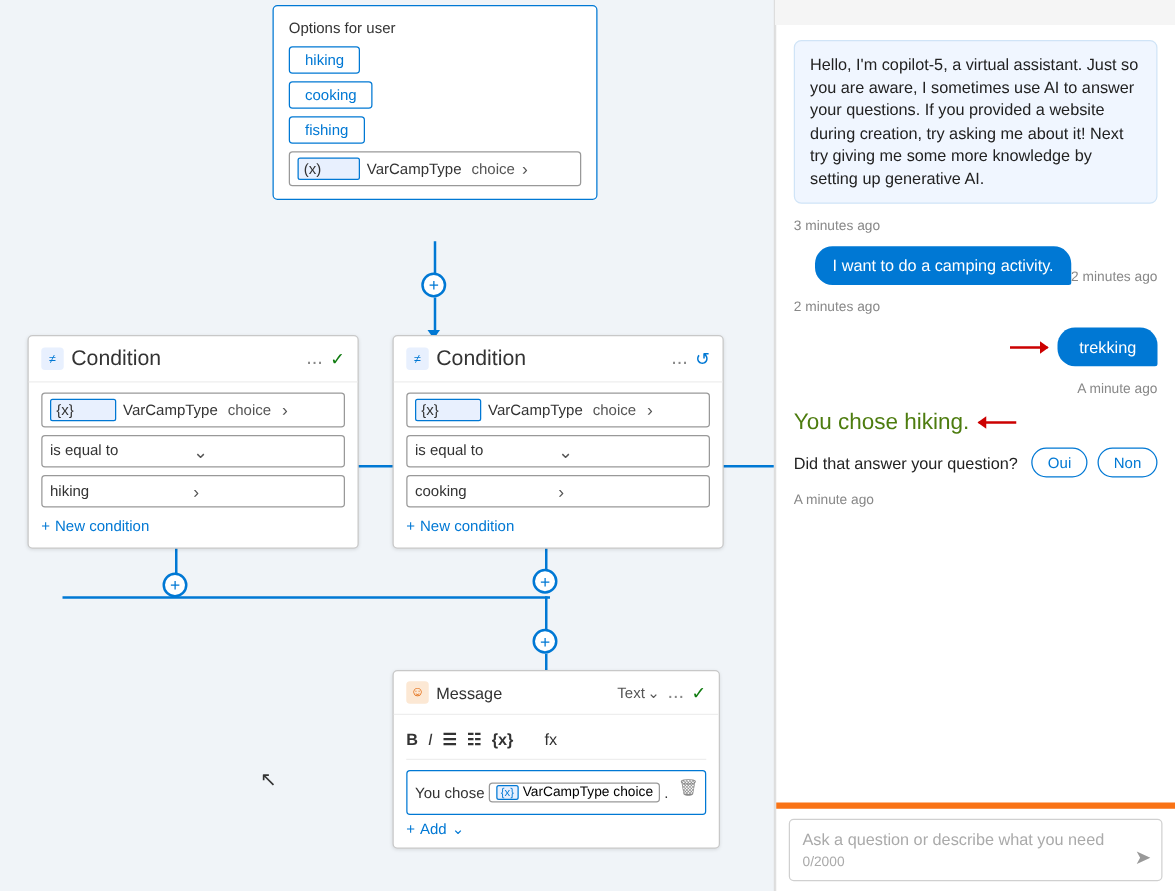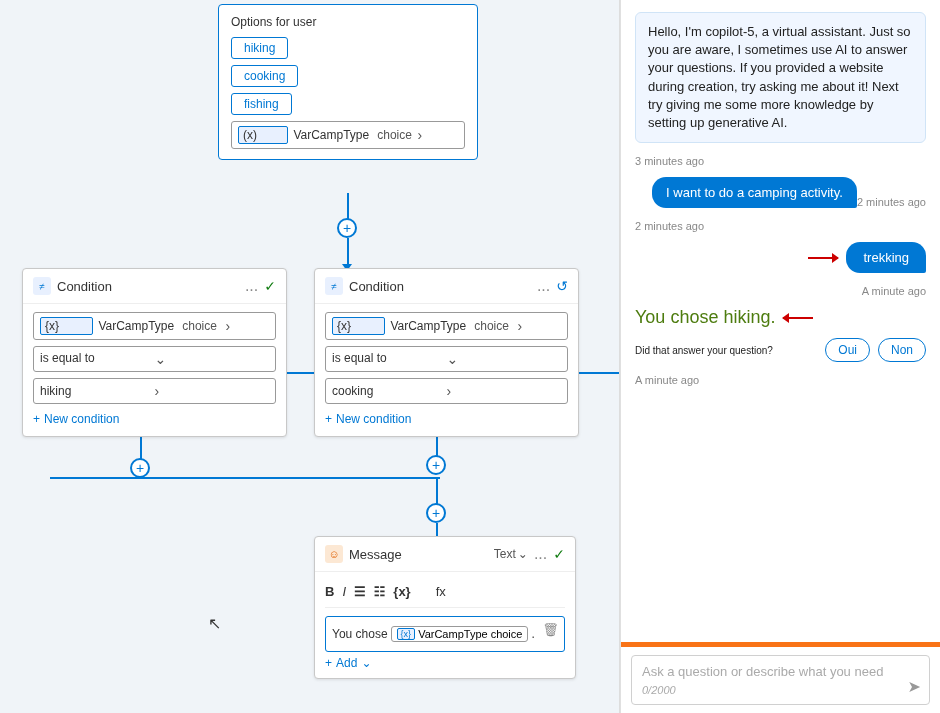--- a/index.html
+++ b/index.html
@@ -100,21 +100,21 @@
       height: 18px;
       background: #e8f0fe;
       border-radius: 3px;
       display: flex;
       align-items: center;
       justify-content: center;
       font-size: 10px;
       color: #0078d4;
       flex-shrink: 0;
     }
-    .condition-title { flex:1; font-size:13px; font-weight:500; color:#333; }
+    .condition-title { flex:1; font-size:17px; font-weight:500; color:#333; }
     .condition-menu { color:#888; font-size:16px; cursor:pointer; }
     .condition-check { color:#107c10; font-size:14px; }
     .condition-refresh { color:#0078d4; font-size:14px; }
     .condition-body { padding: 8px 10px; }
     .cond-row {
       display: flex;
       align-items: center;
       border: 1px solid #999;
       border-radius: 3px;
       padding: 4px 6px;
@@ -231,20 +231,21 @@
       padding: 4px 0 0;
     }
 
     
     .chat-panel {
       flex: 0 0 320px;
       background: white;
       display: flex;
       flex-direction: column;
       border-left: 1px solid #e0e0e0;
+      margin-top: 20px;
     }
     .chat-body {
       flex: 1;
       overflow-y: auto;
       padding: 12px 14px;
       display: flex;
       flex-direction: column;
       gap: 10px;
     }
     .bot-msg {
@@ -318,21 +319,21 @@
       display: flex;
       align-items: center;
       gap: 8px;
     }
     .hiking-text { font-size:18px; color:#4d7c0f; }
     .answer-row {
       display: flex;
       align-items: center;
       justify-content: space-between;
     }
-    .answer-text { font-size:10px; color:#222; }
+    .answer-text { font-size:13px; color:#222; }
     .answer-btns { display:flex; gap:8px; }
     .ans-btn {
       border: 1px solid #0078d4;
       border-radius: 14px;
       padding: 4px 12px;
       font-size: 12px;
       color: #0078d4;
       background: white;
       cursor: pointer;
     }
@@ -346,21 +347,21 @@
       padding: 8px 10px;
       font-size: 13px;
       color: #555;
       min-height: 50px;
       display: flex;
       flex-direction: column;
       justify-content: space-between;
       position: relative;
     }
     .chat-input-placeholder { color:#aaa; font-size:13px; }
-    .char-count { font-size:11px; color:#aaa;font-style:italic; }
+    .char-count { font-size:11px; color:#aaa; }
     .send-btn {
       position: absolute;
       right: 8px;
       bottom: 8px;
       color: #999;
       font-size:16px;
       cursor:pointer;
     }
     .disclaimer {
       font-size: 11px;

